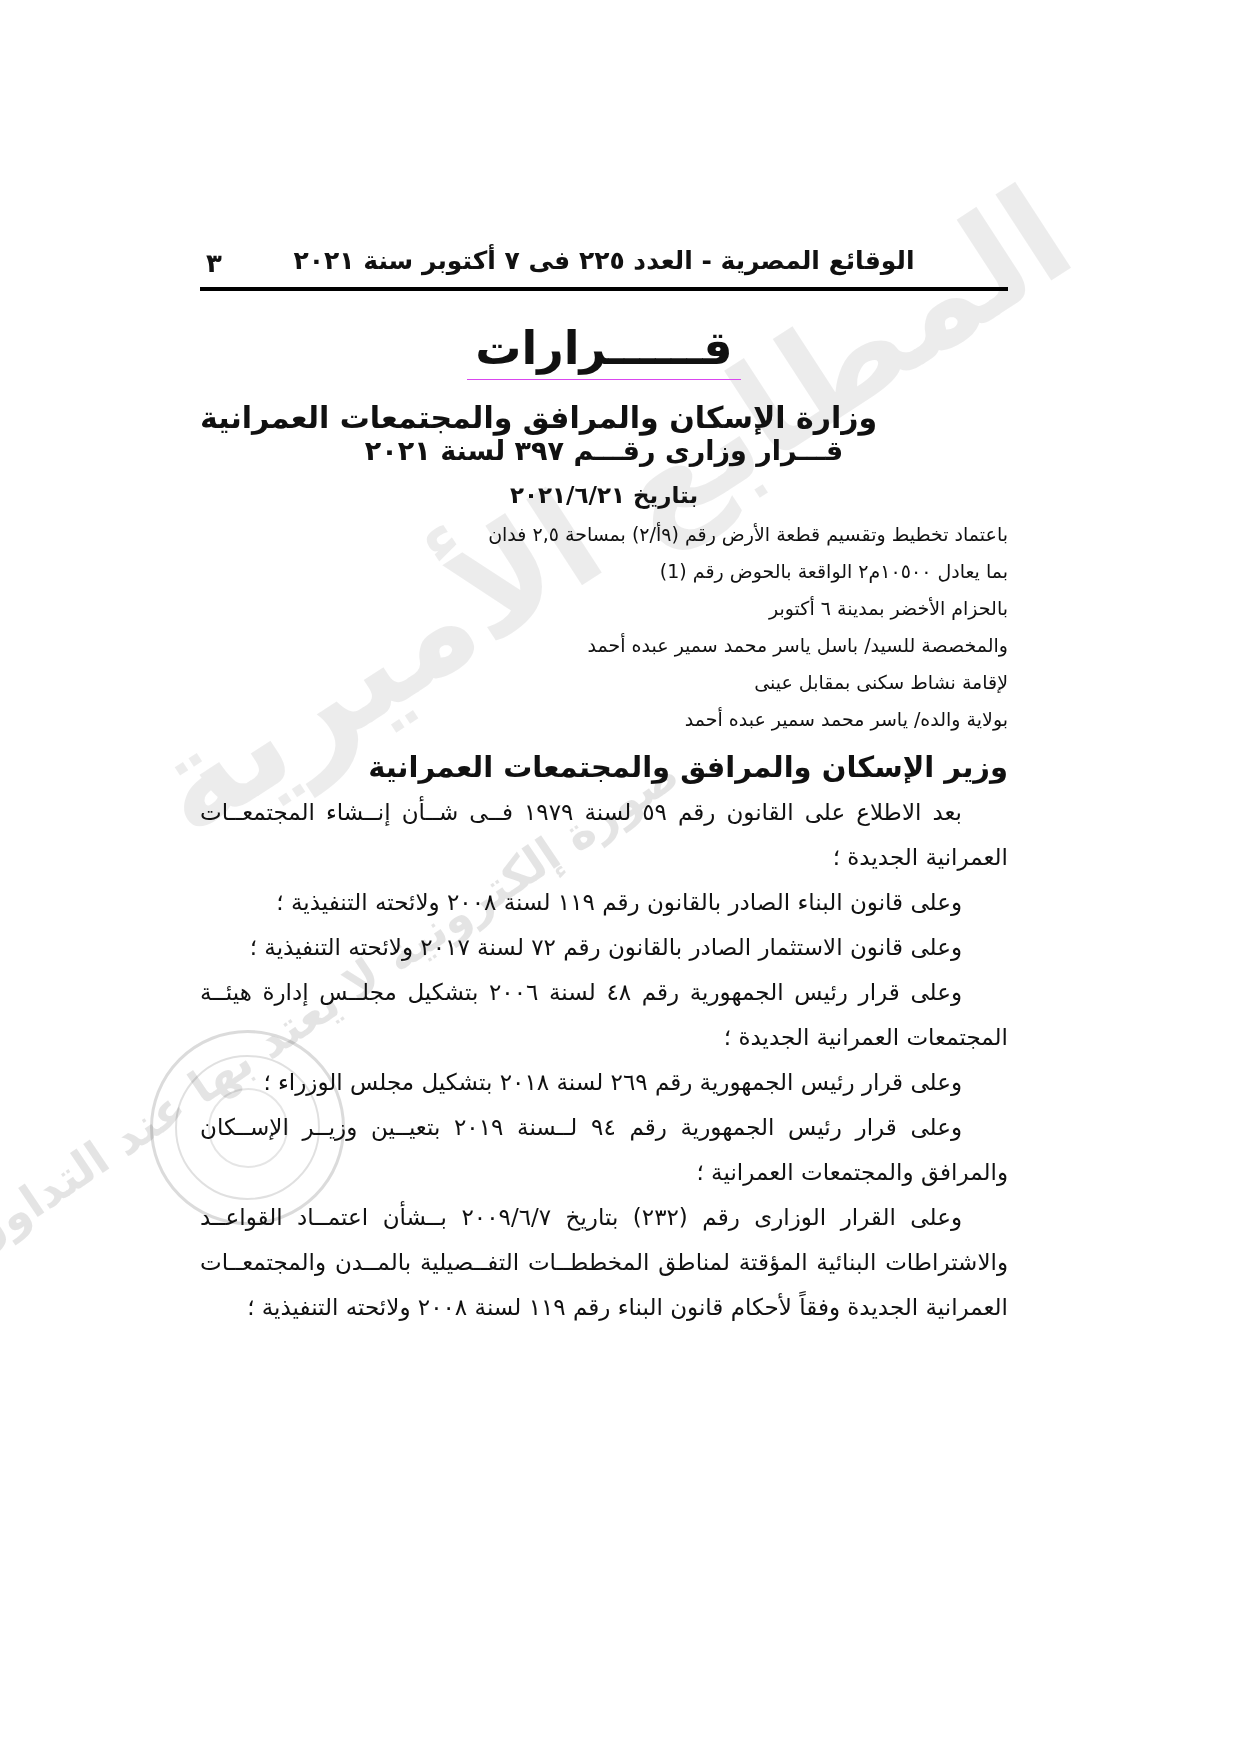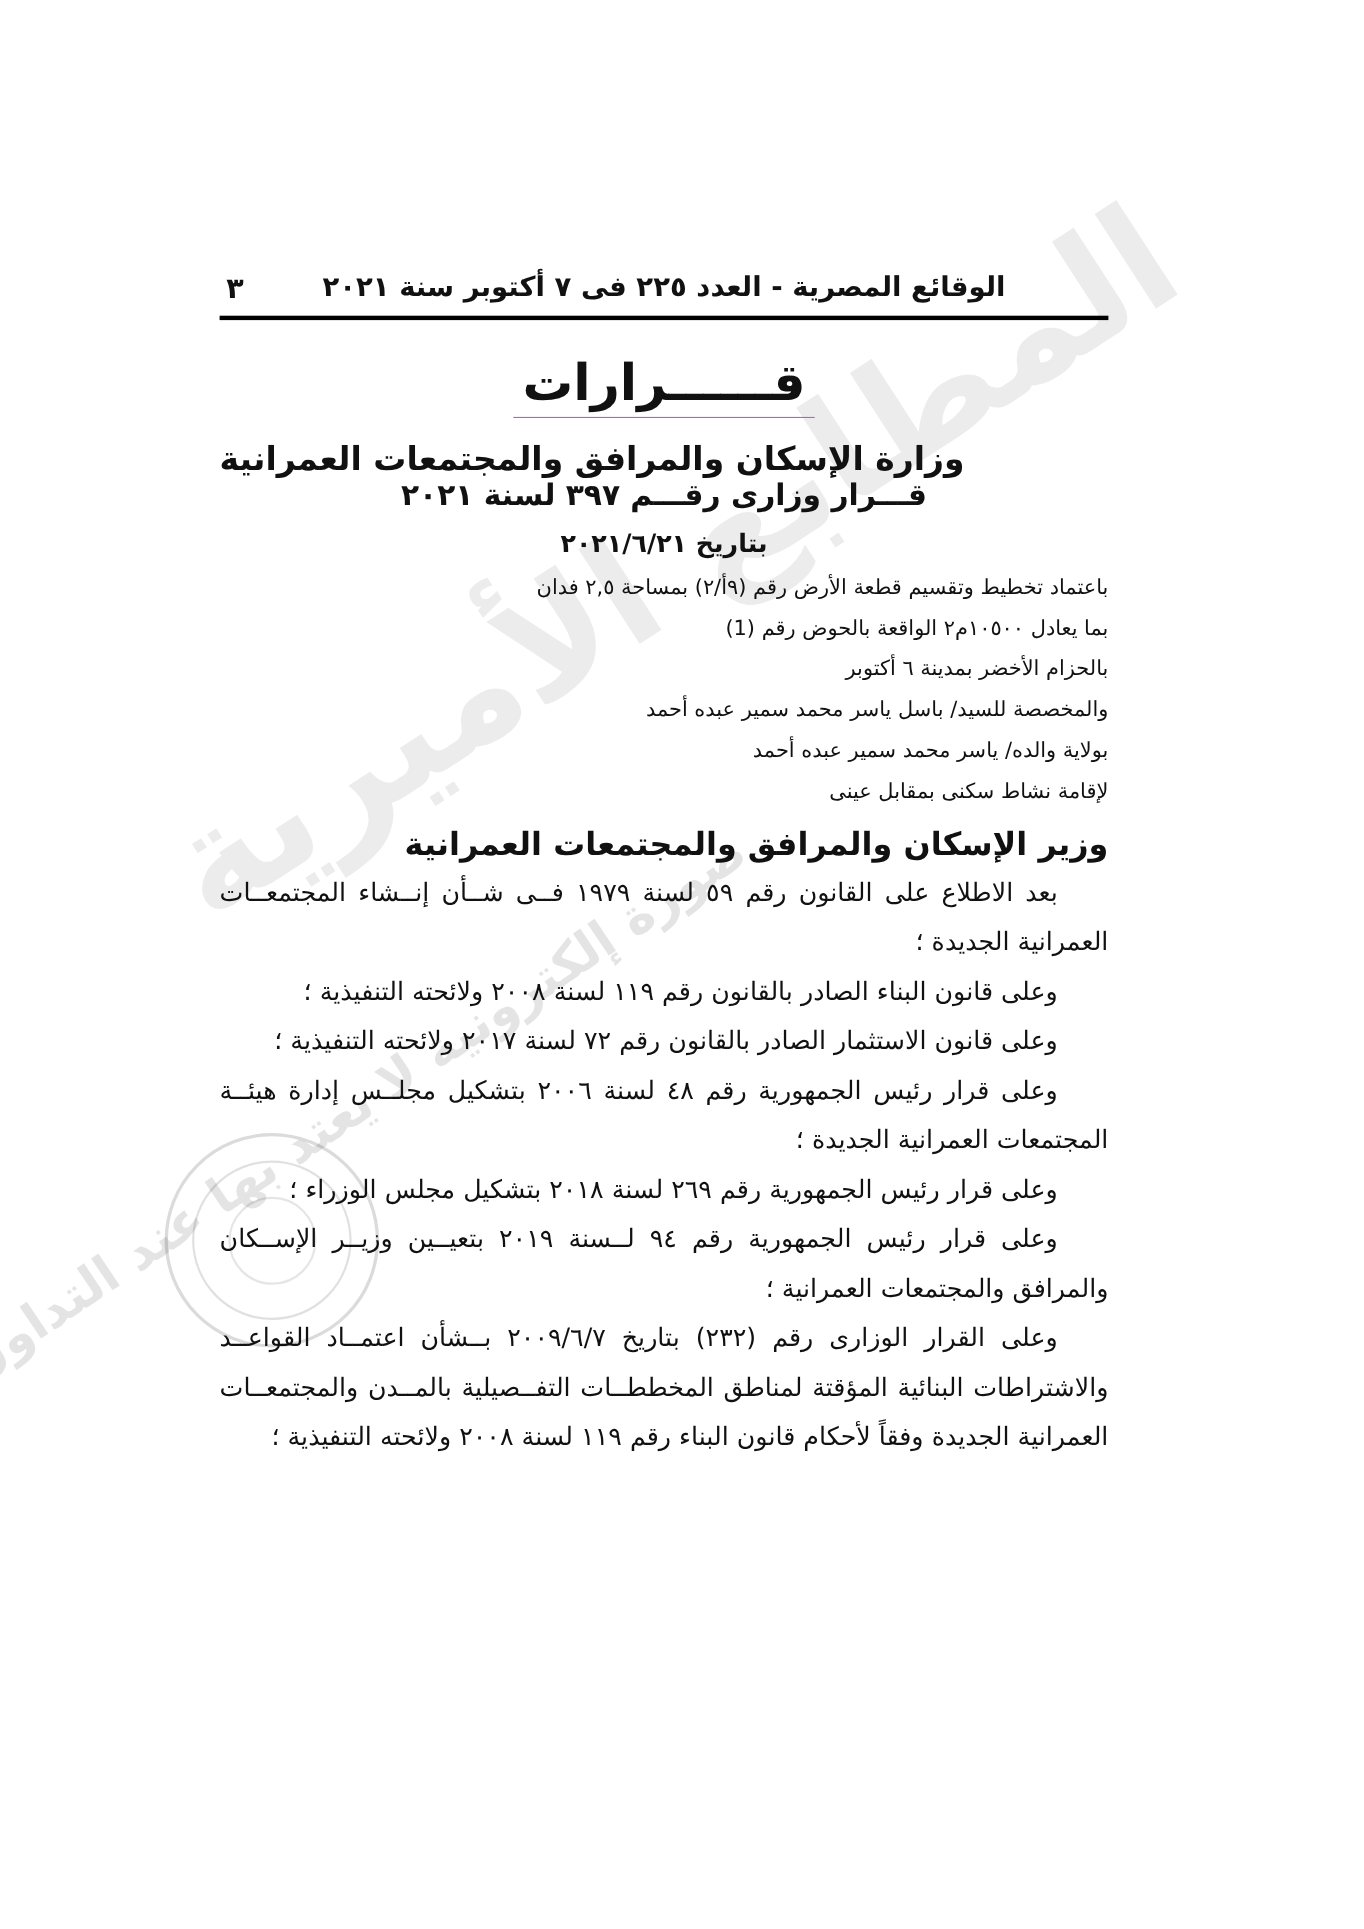--- a/index.html
+++ b/index.html
@@ -135,22 +135,22 @@
     <div class="ministry">وزارة الإسكان والمرافق والمجتمعات العمرانية</div>
 
     <div class="decree-no">قـــرار وزارى رقـــم ٣٩٧ لسنة ٢٠٢١</div>
 
     <div class="decree-date">بتاريخ ٢٠٢١/٦/٢١</div>
 
     <div class="subject-line">باعتماد تخطيط وتقسيم قطعة الأرض رقم (٩أ/٢) بمساحة ٢,٥ فدان</div>
     <div class="subject-line">بما يعادل ١٠٥٠٠م٢ الواقعة بالحوض رقم (1)</div>
     <div class="subject-line">بالحزام الأخضر بمدينة ٦ أكتوبر</div>
     <div class="subject-line">والمخصصة للسيد/ باسل ياسر محمد سمير عبده أحمد</div>
+    <div class="subject-line">لإقامة نشاط سكنى بمقابل عينى</div>
     <div class="subject-line">بولاية والده/ ياسر محمد سمير عبده أحمد</div>
-    <div class="subject-line">لإقامة نشاط سكنى بمقابل عينى</div>
 
     <div class="minister-heading">وزير الإسكان والمرافق والمجتمعات العمرانية</div>
 
     <div class="body-text">
       <p>بعد الاطلاع على القانون رقم ٥٩ لسنة ١٩٧٩ فــى شــأن إنــشاء المجتمعــات العمرانية الجديدة ؛</p>
       <p>وعلى قانون البناء الصادر بالقانون رقم ١١٩ لسنة ٢٠٠٨ ولائحته التنفيذية ؛</p>
       <p>وعلى قانون الاستثمار الصادر بالقانون رقم ٧٢ لسنة ٢٠١٧ ولائحته التنفيذية ؛</p>
       <p>وعلى قرار رئيس الجمهورية رقم ٤٨ لسنة ٢٠٠٦ بتشكيل مجلــس إدارة هيئــة المجتمعات العمرانية الجديدة ؛</p>
       <p>وعلى قرار رئيس الجمهورية رقم ٢٦٩ لسنة ٢٠١٨ بتشكيل مجلس الوزراء ؛</p>
       <p>وعلى قرار رئيس الجمهورية رقم ٩٤ لــسنة ٢٠١٩ بتعيــين وزيــر الإســكان والمرافق والمجتمعات العمرانية ؛</p>

